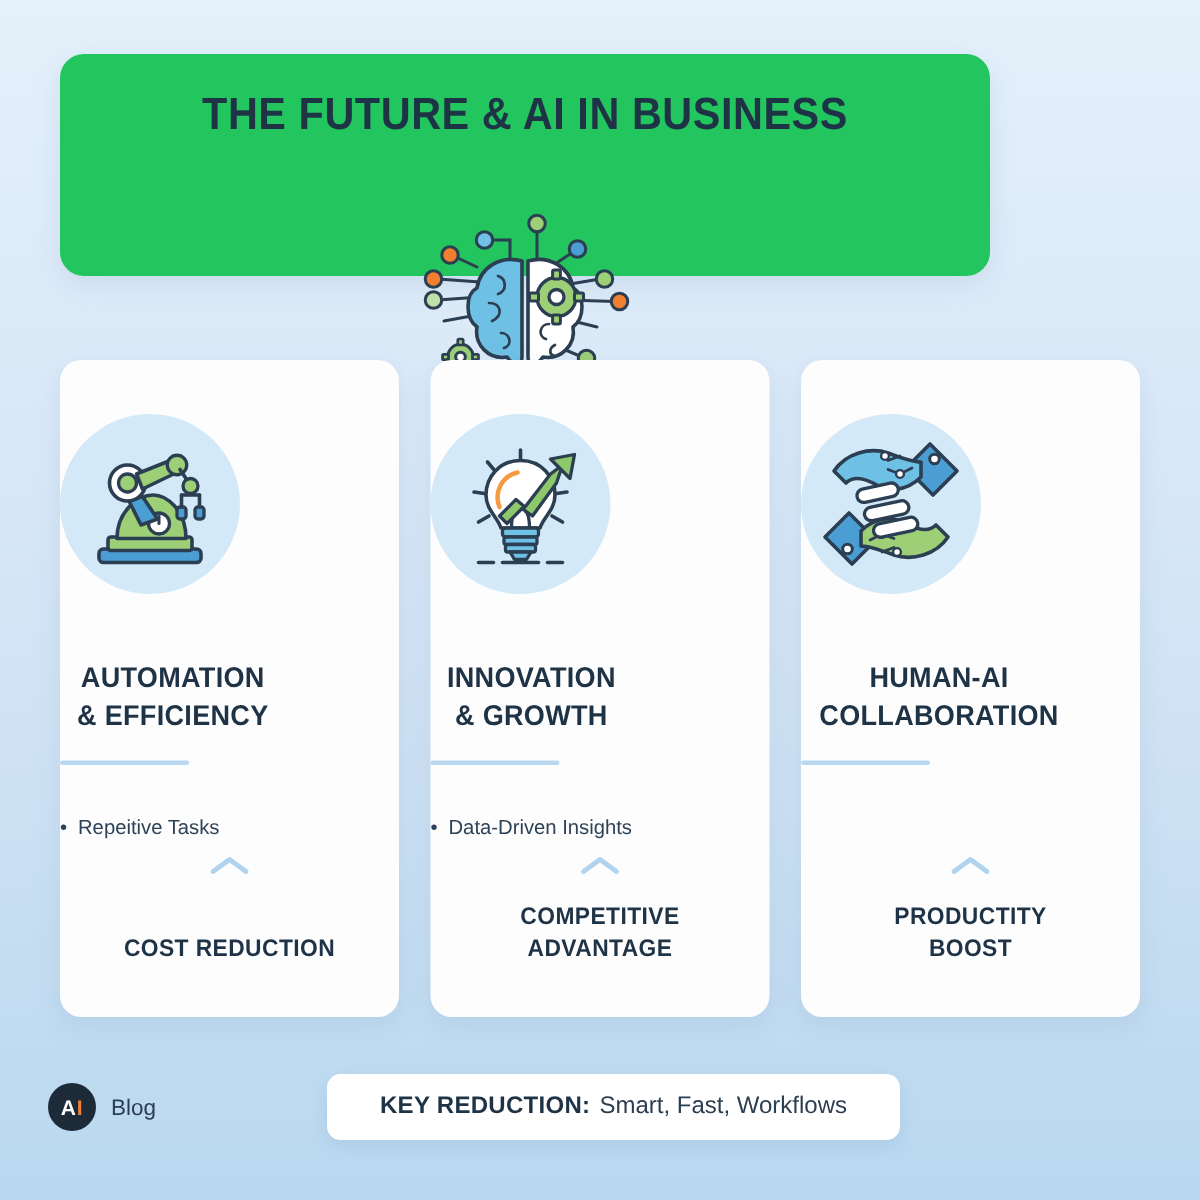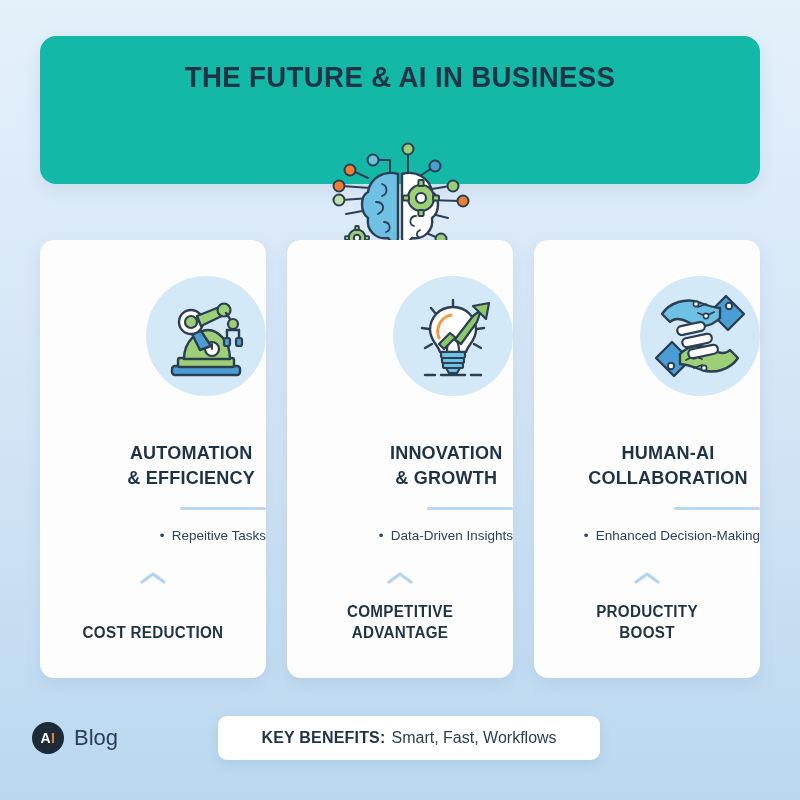--- a/index.html
+++ b/index.html
@@ -21,23 +21,23 @@
     inset: 0;
     width: 800px;
     height: 800px;
   }
 
   
   .header-card {
     position: absolute;
     left: 40px;
     top: 36px;
-    width: 720px;
+    width: 620px;
     height: 148px;
-    background: #14b8a6;
+    background: #22c55e;
     border-radius: 16px;
     box-shadow: 0 6px 18px rgba(110,150,190,0.18);
   }
 
   .header-title {
     position: absolute;
     top: 24px;
     left: 0;
     right: 0;
     text-align: center;
@@ -71,21 +71,21 @@
 
   .card {
     width: 226px;
     height: 438px;
     background: #fdfdfe;
     border-radius: 14px;
     box-shadow: 0 6px 16px rgba(110,150,190,0.17);
     position: relative;
     display: flex;
     flex-direction: column;
-    align-items: flex-end;
+    align-items: flex-start;
   }
 
   .icon-circle {
     margin-top: 36px;
     width: 120px;
     height: 120px;
     border-radius: 50%;
     background: #d3e9f8;
     display: flex;
     align-items: center;
@@ -107,21 +107,21 @@
 
   .divider {
     margin-top: 17px;
     width: 86px;
     height: 3px;
     border-radius: 2px;
     background: #b9d7ef;
   }
 
   .bullets {
-    margin-top: 16px;
+    margin-top: 32px;
     list-style: none;
     color: #2e4257;
     font-size: 13.5px;
     line-height: 1.55;
     text-align: left;
   }
 
   .bullets li {
     position: relative;
     padding-left: 12px;
@@ -178,21 +178,21 @@
     font-size: 14px;
     font-weight: 700;
     letter-spacing: 0.5px;
     font-family: "Liberation Sans Narrow", "Liberation Sans", sans-serif;
   }
 
   .brand-badge .a { color: #ffffff; }
   .brand-badge .i { color: #f08030; }
 
   .brand-label {
-    font-size: 22px;
+    font-size: 15px;
     color: #2b3e52;
   }
 
   .key-pill {
     position: absolute;
     left: 218px;
     top: 716px;
     width: 382px;
     height: 44px;
     background: #ffffff;
@@ -437,21 +437,20 @@
       </div>
 
       <div class="card-title">
         <div>HUMAN-AI</div>
         <div>COLLABORATION</div>
       </div>
 
       <div class="divider"></div>
 
       <ul class="bullets">
-        <li>Enhanced Decision-Making</li>
       </ul>
 
       <div class="chevron">
         <svg viewBox="0 0 30 16" width="30" height="16">
           <path d="M4 12 L15 4 L26 12" fill="none" stroke="#b0d4ef" stroke-width="3.2" stroke-linecap="round" stroke-linejoin="round"></path>
         </svg>
       </div>
 
       <div class="card-footer">
         <div>PRODUCTITY</div>
@@ -463,17 +462,17 @@
 
   <div class="brand">
     <div class="brand-badge">
       <span class="a">A</span>
         <span class="i">I</span>
     </div>
     <div class="brand-label">Blog</div>
   </div>
 
   <div class="key-pill">
-    <span class="strong">KEY BENEFITS:</span>
+    <span class="strong">KEY REDUCTION:</span>
     <span>Smart, Fast, Workflows</span>
   </div>
 
 </div>
 
 </body></html>

